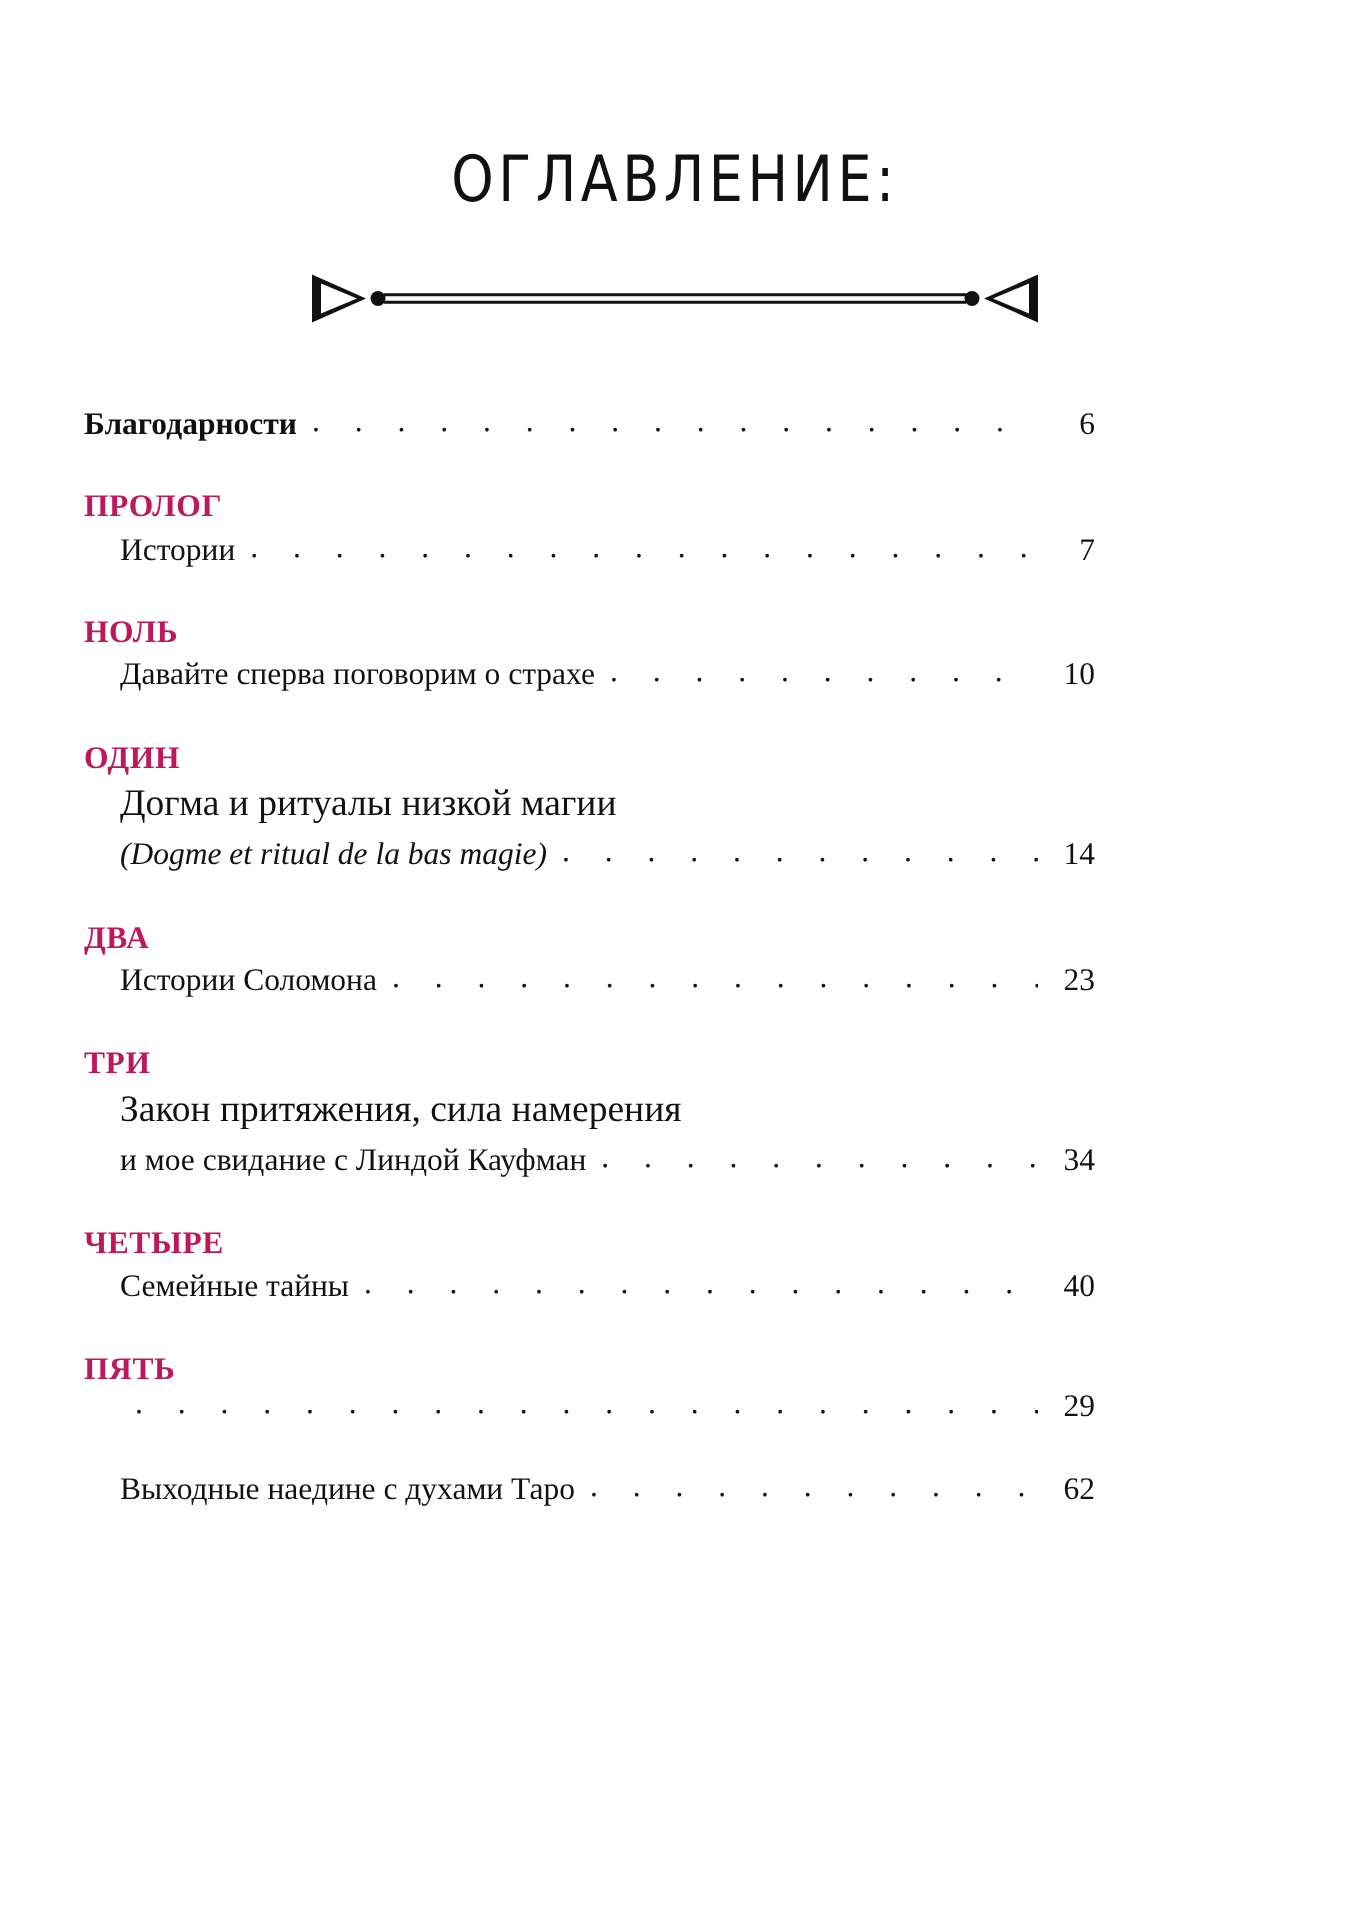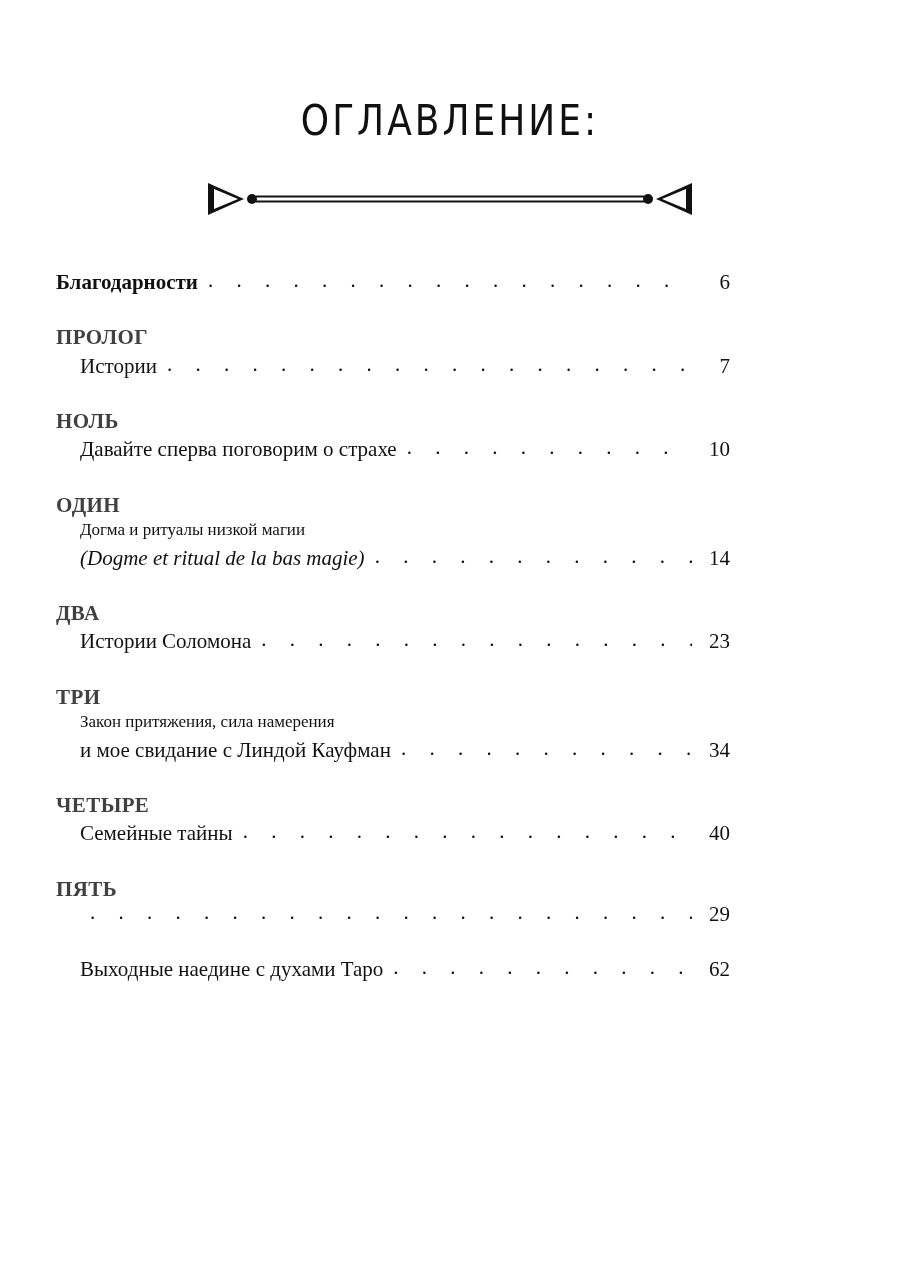--- a/index.html
+++ b/index.html
@@ -46,21 +46,21 @@
     list-style: none;
   }
   .toc-entry {
     margin-bottom: 27px;
   }
   .entry-head {
     font-family: "Liberation Serif", serif;
     font-weight: bold;
     font-size: 21px;
     letter-spacing: 0.4px;
-    color: #404040;
+    color: #be185d;
     line-height: 1.25;
   }
   
   .leader-row {
     display: flex;
     align-items: baseline;
     width: 100%;
   }
   .leader-row .lr-text {
     white-space: nowrap;
@@ -81,21 +81,21 @@
     position: relative;
     top: -2px;
   }
   .leader-row .lr-page {
     white-space: nowrap;
     font-size: 21px;
     min-width: 28px;
     text-align: right;
   }
   .sub-plain {
-    font-size: 17px;
+    font-size: 25px;
     line-height: 1.45;
     margin-left: 26px;
   }
   .italic { font-style: italic; }
   .sub-wrap { margin-left: 24px; }
   .sub-wrap .leader-row .lr-text { }
 </style>
 </head>
 <body>
 

